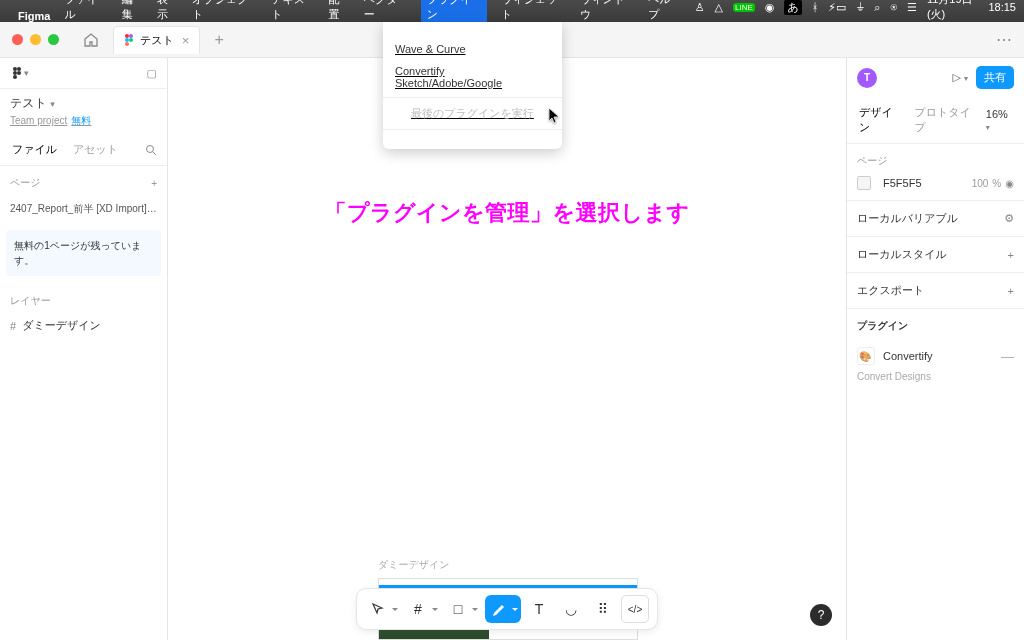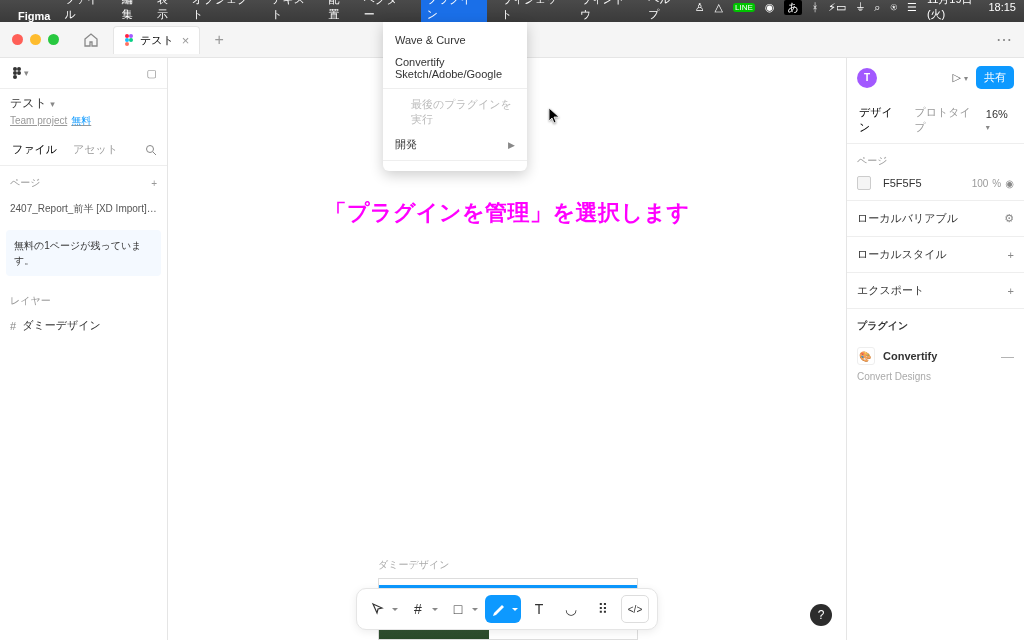--- a/index.html
+++ b/index.html
@@ -84,21 +84,21 @@
 .rsb .opac { margin-left: auto; color: #999; font-size: 10px; display: flex; gap: 4px; align-items: center; }
 .rsb .eye { color: #888; }
 .rsb .rowhd { display: flex; justify-content: space-between; align-items: center; }
 .rsb .rowhd .ico { color: #888; }
 .rsb .pluginrow { display: flex; align-items: center; gap: 8px; padding: 6px 0; }
 .rsb .pluginico { width: 18px; height: 18px; background: #fff; border: 1px solid #eee; border-radius: 3px; display: flex; align-items: center; justify-content: center; font-size: 10px; }
 .rsb .pluginrow .rm { margin-left: auto; color: #aaa; font-size: 13px; }
 .rsb .sub { font-size: 10px; color: #aaa; }
 
 
-.dropdown { position: absolute; top: 22px; left: 383px; width: 144px; background: #fff; border-radius: 0 0 6px 6px; box-shadow: 0 4px 14px rgba(0,0,0,0.2); padding: 7px 0; font-size: 11px; z-index: 50; }
+.dropdown { position: absolute; top: 22px; left: 383px; width: 179px; background: #fff; border-radius: 0 0 6px 6px; box-shadow: 0 4px 14px rgba(0,0,0,0.2); padding: 16px 0; font-size: 11px; z-index: 50; text-decoration: underline; }
 .dropdown .ditem { padding: 5px 12px; color: #333; display: flex; justify-content: space-between; align-items: center; }
 .dropdown .ditem.disabled { color: #bbb; margin-left: 16px; }
 .dropdown .ditem.hl { background: #1a6fe8; color: #fff; }
 .dropdown .sep { height: 1px; background: #eee; margin: 3px 0; }
 .dropdown .chev { color: #888; font-size: 9px; }
 
 .cursor { position: absolute; top: 108px; left: 549px; width: 12px; height: 16px; z-index: 60; }
 .cursor svg { filter: drop-shadow(0 1px 1px rgba(0,0,0,0.4)); }
 
 .helpbtn { position: absolute; bottom: 14px; right: 14px; width: 22px; height: 22px; border-radius: 50%; background: #2c2c2c; color: #fff; display: flex; align-items: center; justify-content: center; font-size: 12px; }
@@ -279,37 +279,33 @@
     <div class="sec">
       <div class="rowhd">
         <span>エクスポート</span>
         <span class="ico">+</span>
       </div>
     </div>
     <div class="sec" style="border-bottom:none;">
       <div class="seclabel" style="font-weight:600;color:#333;">プラグイン</div>
       <div class="pluginrow">
         <div class="pluginico">🎨</div>
-        <span style="font-weight:700;">Convertify</span>
+        <span style="font-weight:400;">Convertify</span>
         <span class="rm">—</span>
       </div>
       <div class="sub">Convert Designs</div>
     </div>
   </div>
 </div>
 
 <div class="dropdown">
   <div class="ditem">Wave &amp; Curve</div>
   <div class="ditem">Convertify Sketch/Adobe/Google</div>
   <div class="sep"></div>
   <div class="ditem disabled">最後のプラグインを実行</div>
-  <div class="ditem">
-    <span>開発</span>
-      <span class="chev">▶</span>
-  </div>
   <div class="sep"></div>
 </div>
 
 <div class="cursor">
   <svg width="12" height="16" viewBox="0 0 12 16">
       <path d="M0 0l0 13 3-3 2 5 2-1-2-5 5 0z" fill="#000" stroke="#fff" stroke-width="0.8"></path>
     </svg>
 </div>
 
 </body></html>

